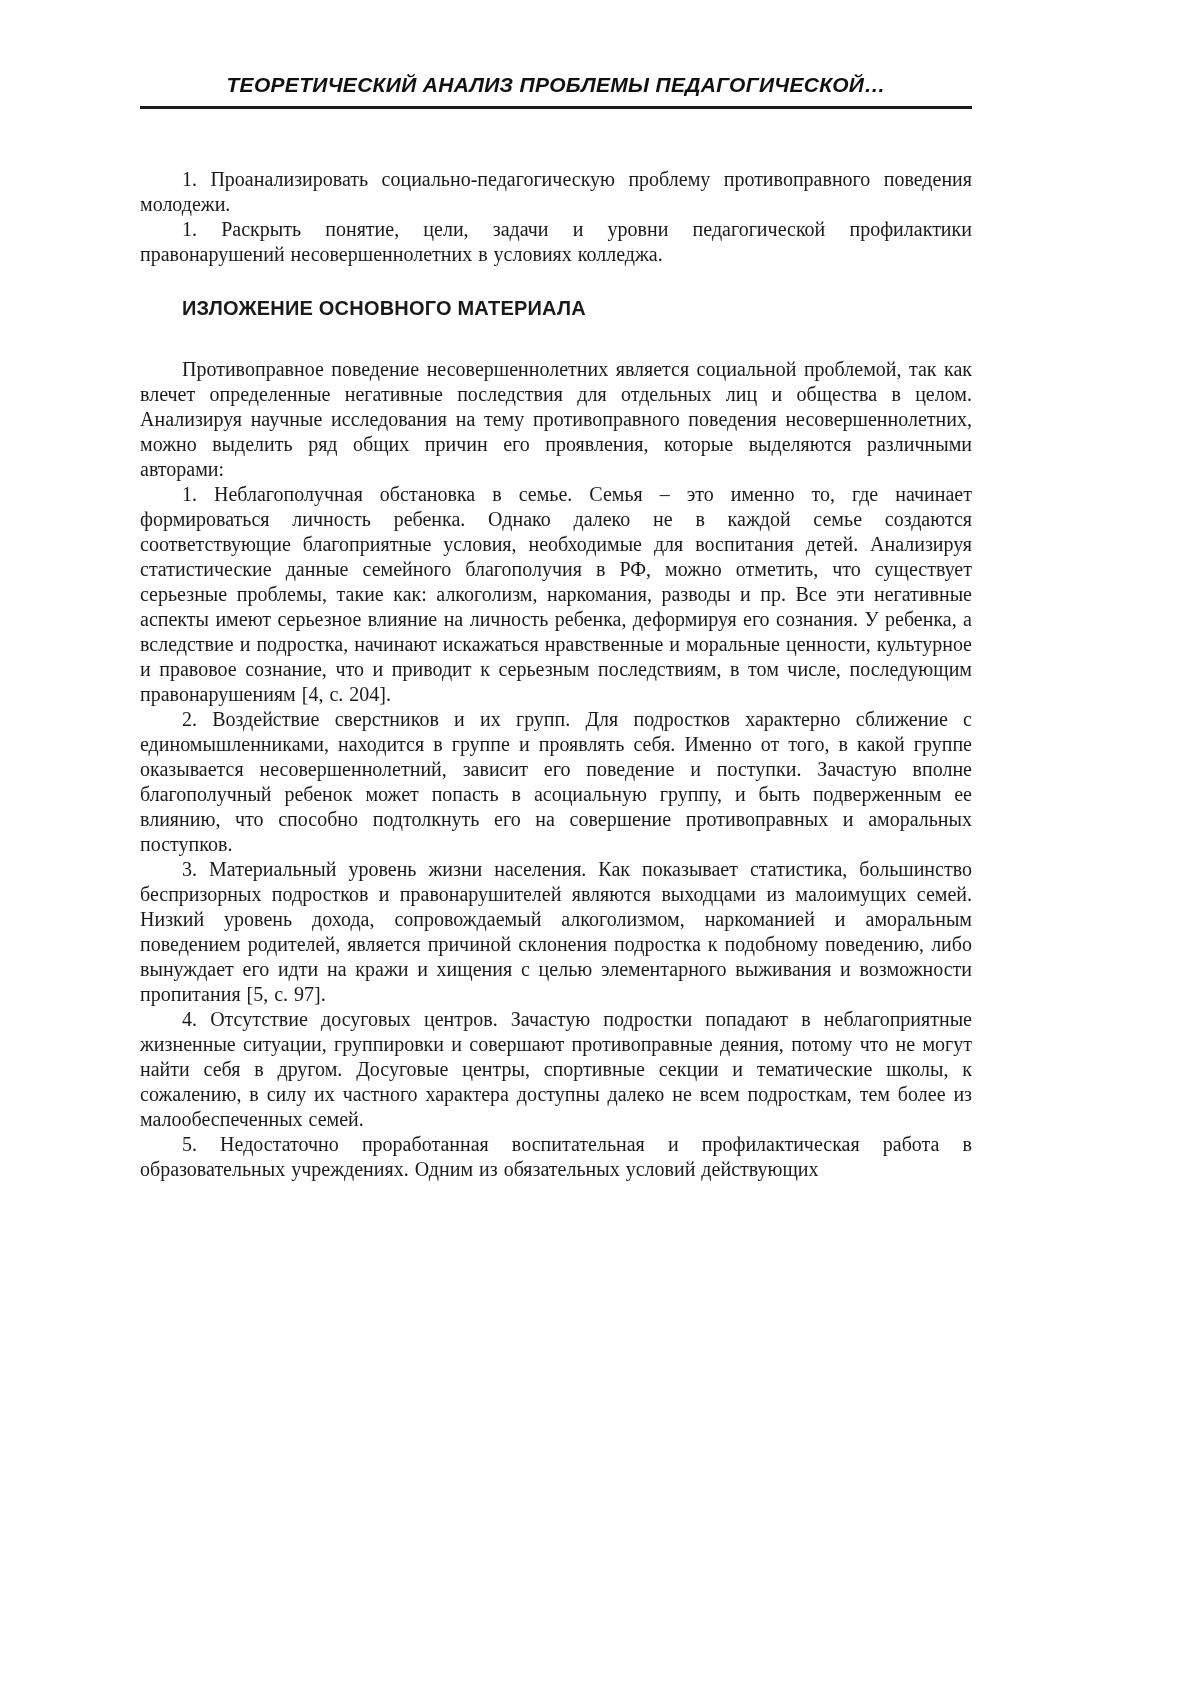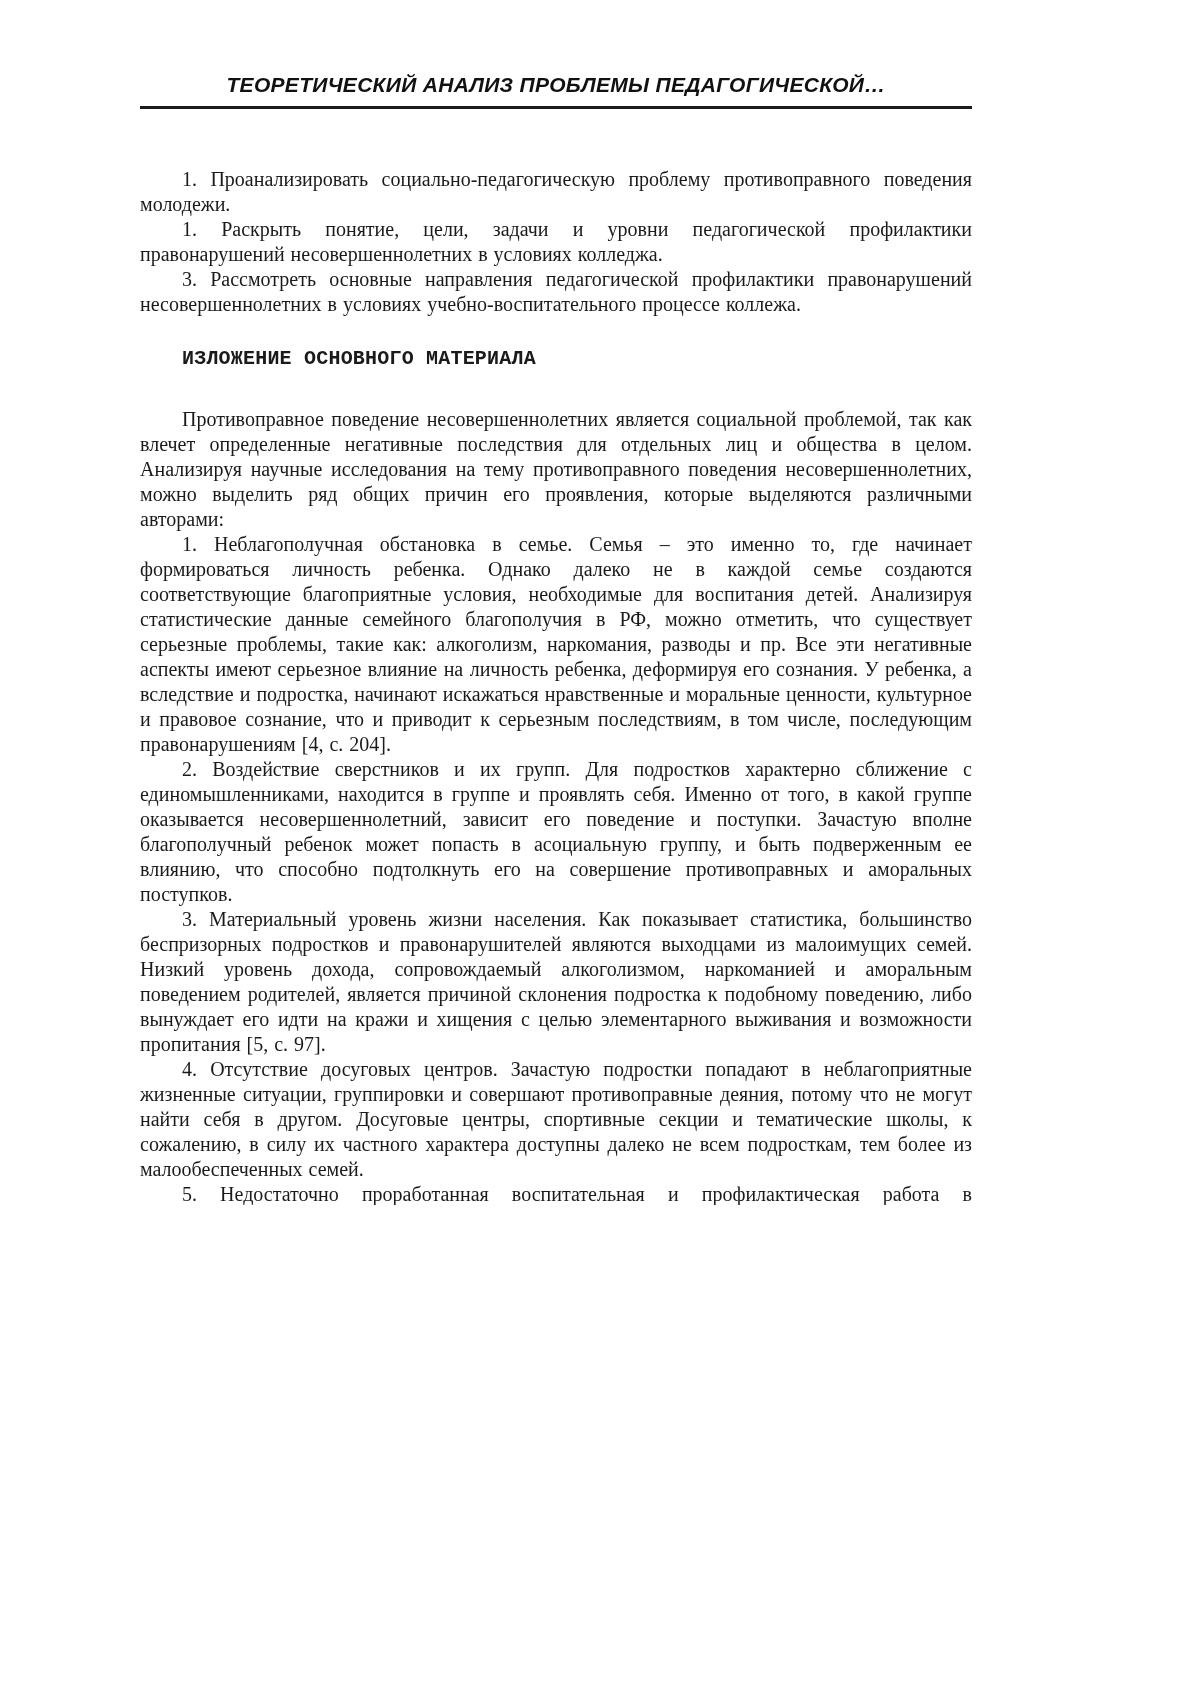--- a/index.html
+++ b/index.html
@@ -46,21 +46,21 @@
     text-align: justify;
     text-align-last: left;
   }
   .body-text p {
     margin: 0;
     padding: 0;
     text-indent: 42px;
     word-spacing: 1px;
   }
   .section-heading {
-    font-family: Liberation Mono, monospace;
+    font-family: Liberation Sans, sans-serif;
     font-size: 20px;
     line-height: 25px;
     font-weight: bold;
     margin: 29px 0 36px 0;
     text-indent: 42px;
     text-align: left;
     letter-spacing: 0.2px;
   }
   .page-number {
     position: absolute;
@@ -80,21 +80,20 @@
   <div class="content">
 
     <header>
       <div class="running-head">ТЕОРЕТИЧЕСКИЙ АНАЛИЗ ПРОБЛЕМЫ ПЕДАГОГИЧЕСКОЙ…</div>
       <div class="head-rule"></div>
     </header>
 
     <main class="body-text">
       <p>1. Проанализировать социально-педагогическую проблему противоправного поведения молодежи.</p>
       <p>1. Раскрыть понятие, цели, задачи и уровни педагогической профилактики правонарушений несовершеннолетних в условиях колледжа.</p>
-      <p>3. Рассмотреть основные направления педагогической профилактики правонарушений несовершеннолетних в условиях учебно-воспитательного процессе коллежа.</p>
 
       <h2 class="section-heading">ИЗЛОЖЕНИЕ ОСНОВНОГО МАТЕРИАЛА</h2>
 
       <p>Противоправное поведение несовершеннолетних является социальной проблемой, так как влечет определенные негативные последствия для отдельных лиц и общества в целом. Анализируя научные исследования на тему противоправного поведения несовершеннолетних, можно выделить ряд общих причин его проявления, которые выделяются различными авторами:</p>
       <p>1. Неблагополучная обстановка в семье. Семья – это именно то, где начинает формироваться личность ребенка. Однако далеко не в каждой семье создаются соответствующие благоприятные условия, необходимые для воспитания детей. Анализируя статистические данные семейного благополучия в РФ, можно отметить, что существует серьезные проблемы, такие как: алкоголизм, наркомания, разводы и пр. Все эти негативные аспекты имеют серьезное влияние на личность ребенка, деформируя его сознания. У ребенка, а вследствие и подростка, начинают искажаться нравственные и моральные ценности, культурное и правовое сознание, что и приводит к серьезным последствиям, в том числе, последующим правонарушениям [4, с. 204].</p>
       <p>2. Воздействие сверстников и их групп. Для подростков характерно сближение с единомышленниками, находится в группе и проявлять себя. Именно от того, в какой группе оказывается несовершеннолетний, зависит его поведение и поступки. Зачастую вполне благополучный ребенок может попасть в асоциальную группу, и быть подверженным ее влиянию, что способно подтолкнуть его на совершение противоправных и аморальных поступков.</p>
       <p>3. Материальный уровень жизни населения. Как показывает статистика, большинство беспризорных подростков и правонарушителей являются выходцами из малоимущих семей. Низкий уровень дохода, сопровождаемый алкоголизмом, наркоманией и аморальным поведением родителей, является причиной склонения подростка к подобному поведению, либо вынуждает его идти на кражи и хищения с целью элементарного выживания и возможности пропитания [5, с. 97].</p>
       <p>4. Отсутствие досуговых центров. Зачастую подростки попадают в неблагоприятные жизненные ситуации, группировки и совершают противоправные деяния, потому что не могут найти себя в другом. Досуговые центры, спортивные секции и тематические школы, к сожалению, в силу их частного характера доступны далеко не всем подросткам, тем более из малообеспеченных семей.</p>
       <p>5. Недостаточно проработанная воспитательная и профилактическая работа в образовательных учреждениях. Одним из обязательных условий действующих</p>
     </main>

